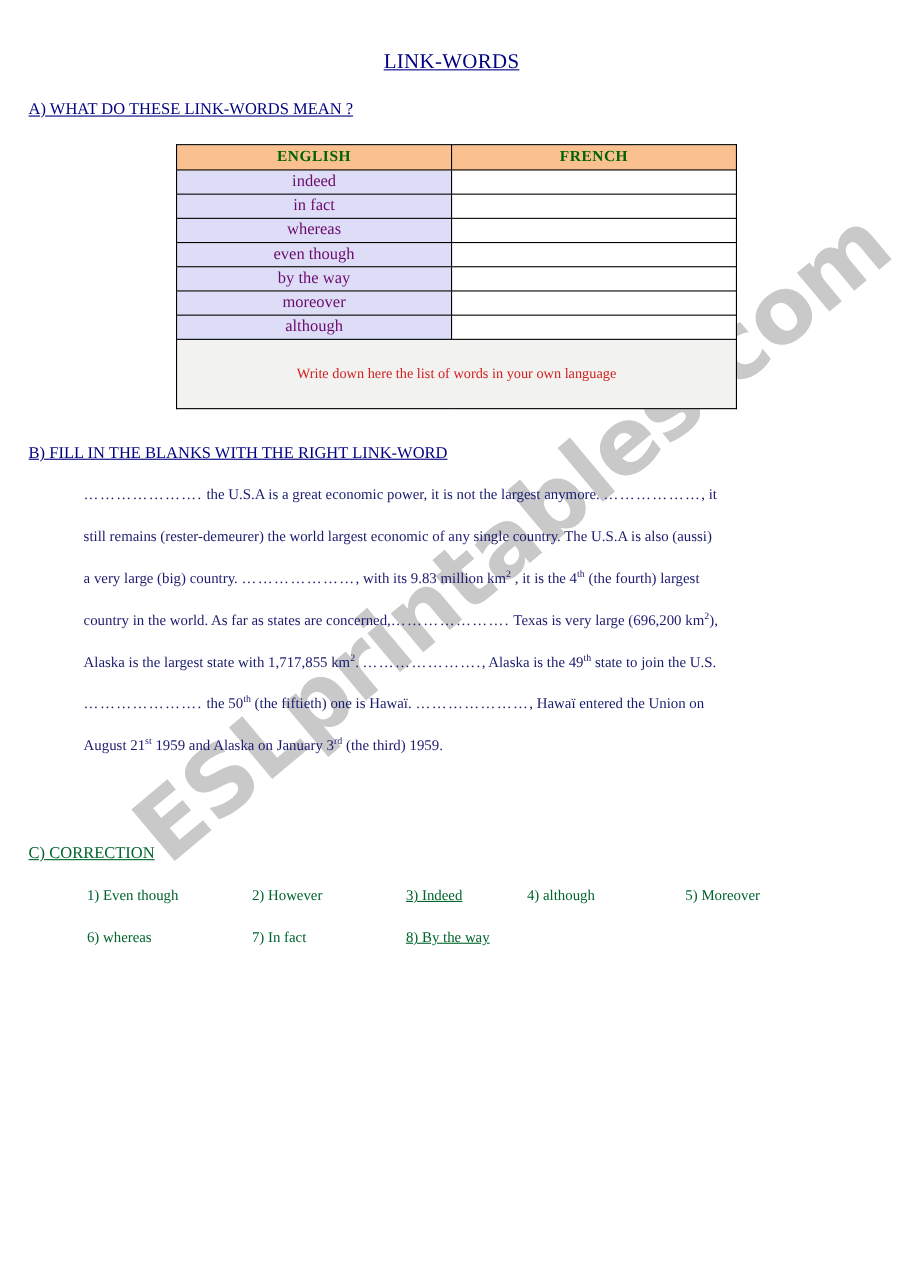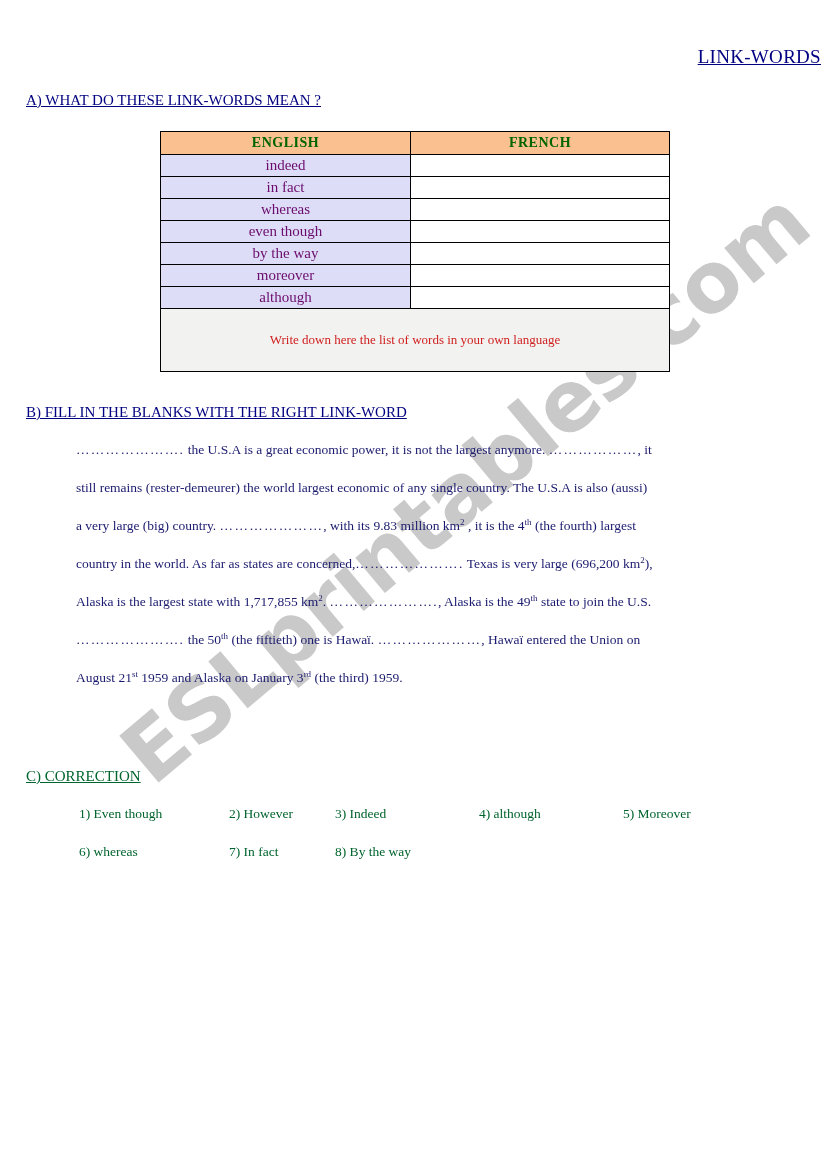--- a/index.html
+++ b/index.html
@@ -44,21 +44,21 @@
   }
 
   .content { position: relative; z-index: 2; }
 
   
   .doc-title {
     position: absolute;
     left: 0;
     top: 46px;
     width: 821px;
-    text-align: right;
+    text-align: center;
     font-size: 19px;
     color: #000080;
     text-decoration: underline;
     letter-spacing: 0.3px;
   }
 
   
   .section-head {
     position: absolute;
     font-size: 15px;
@@ -133,21 +133,21 @@
     left: 0;
     top: 806px;
     width: 821px;
     color: #00642d;
     font-size: 13.5px;
   }
   .corr-row { position: relative; height: 38px; }
   .corr-item { position: absolute; white-space: nowrap; margin-left: 7px; }
   .c1 { left: 72px; }
   .c2 { left: 222px; }
-  .c3 { left: 328px; }
+  .c3 { left: 362px; text-decoration: underline; }
   .c4 { left: 472px; }
   .c5 { left: 616px; }
 </style>
 </head>
 <body>
 
 <div class="page">
 
   <div class="watermark">ESLprintables.com</div>
 

